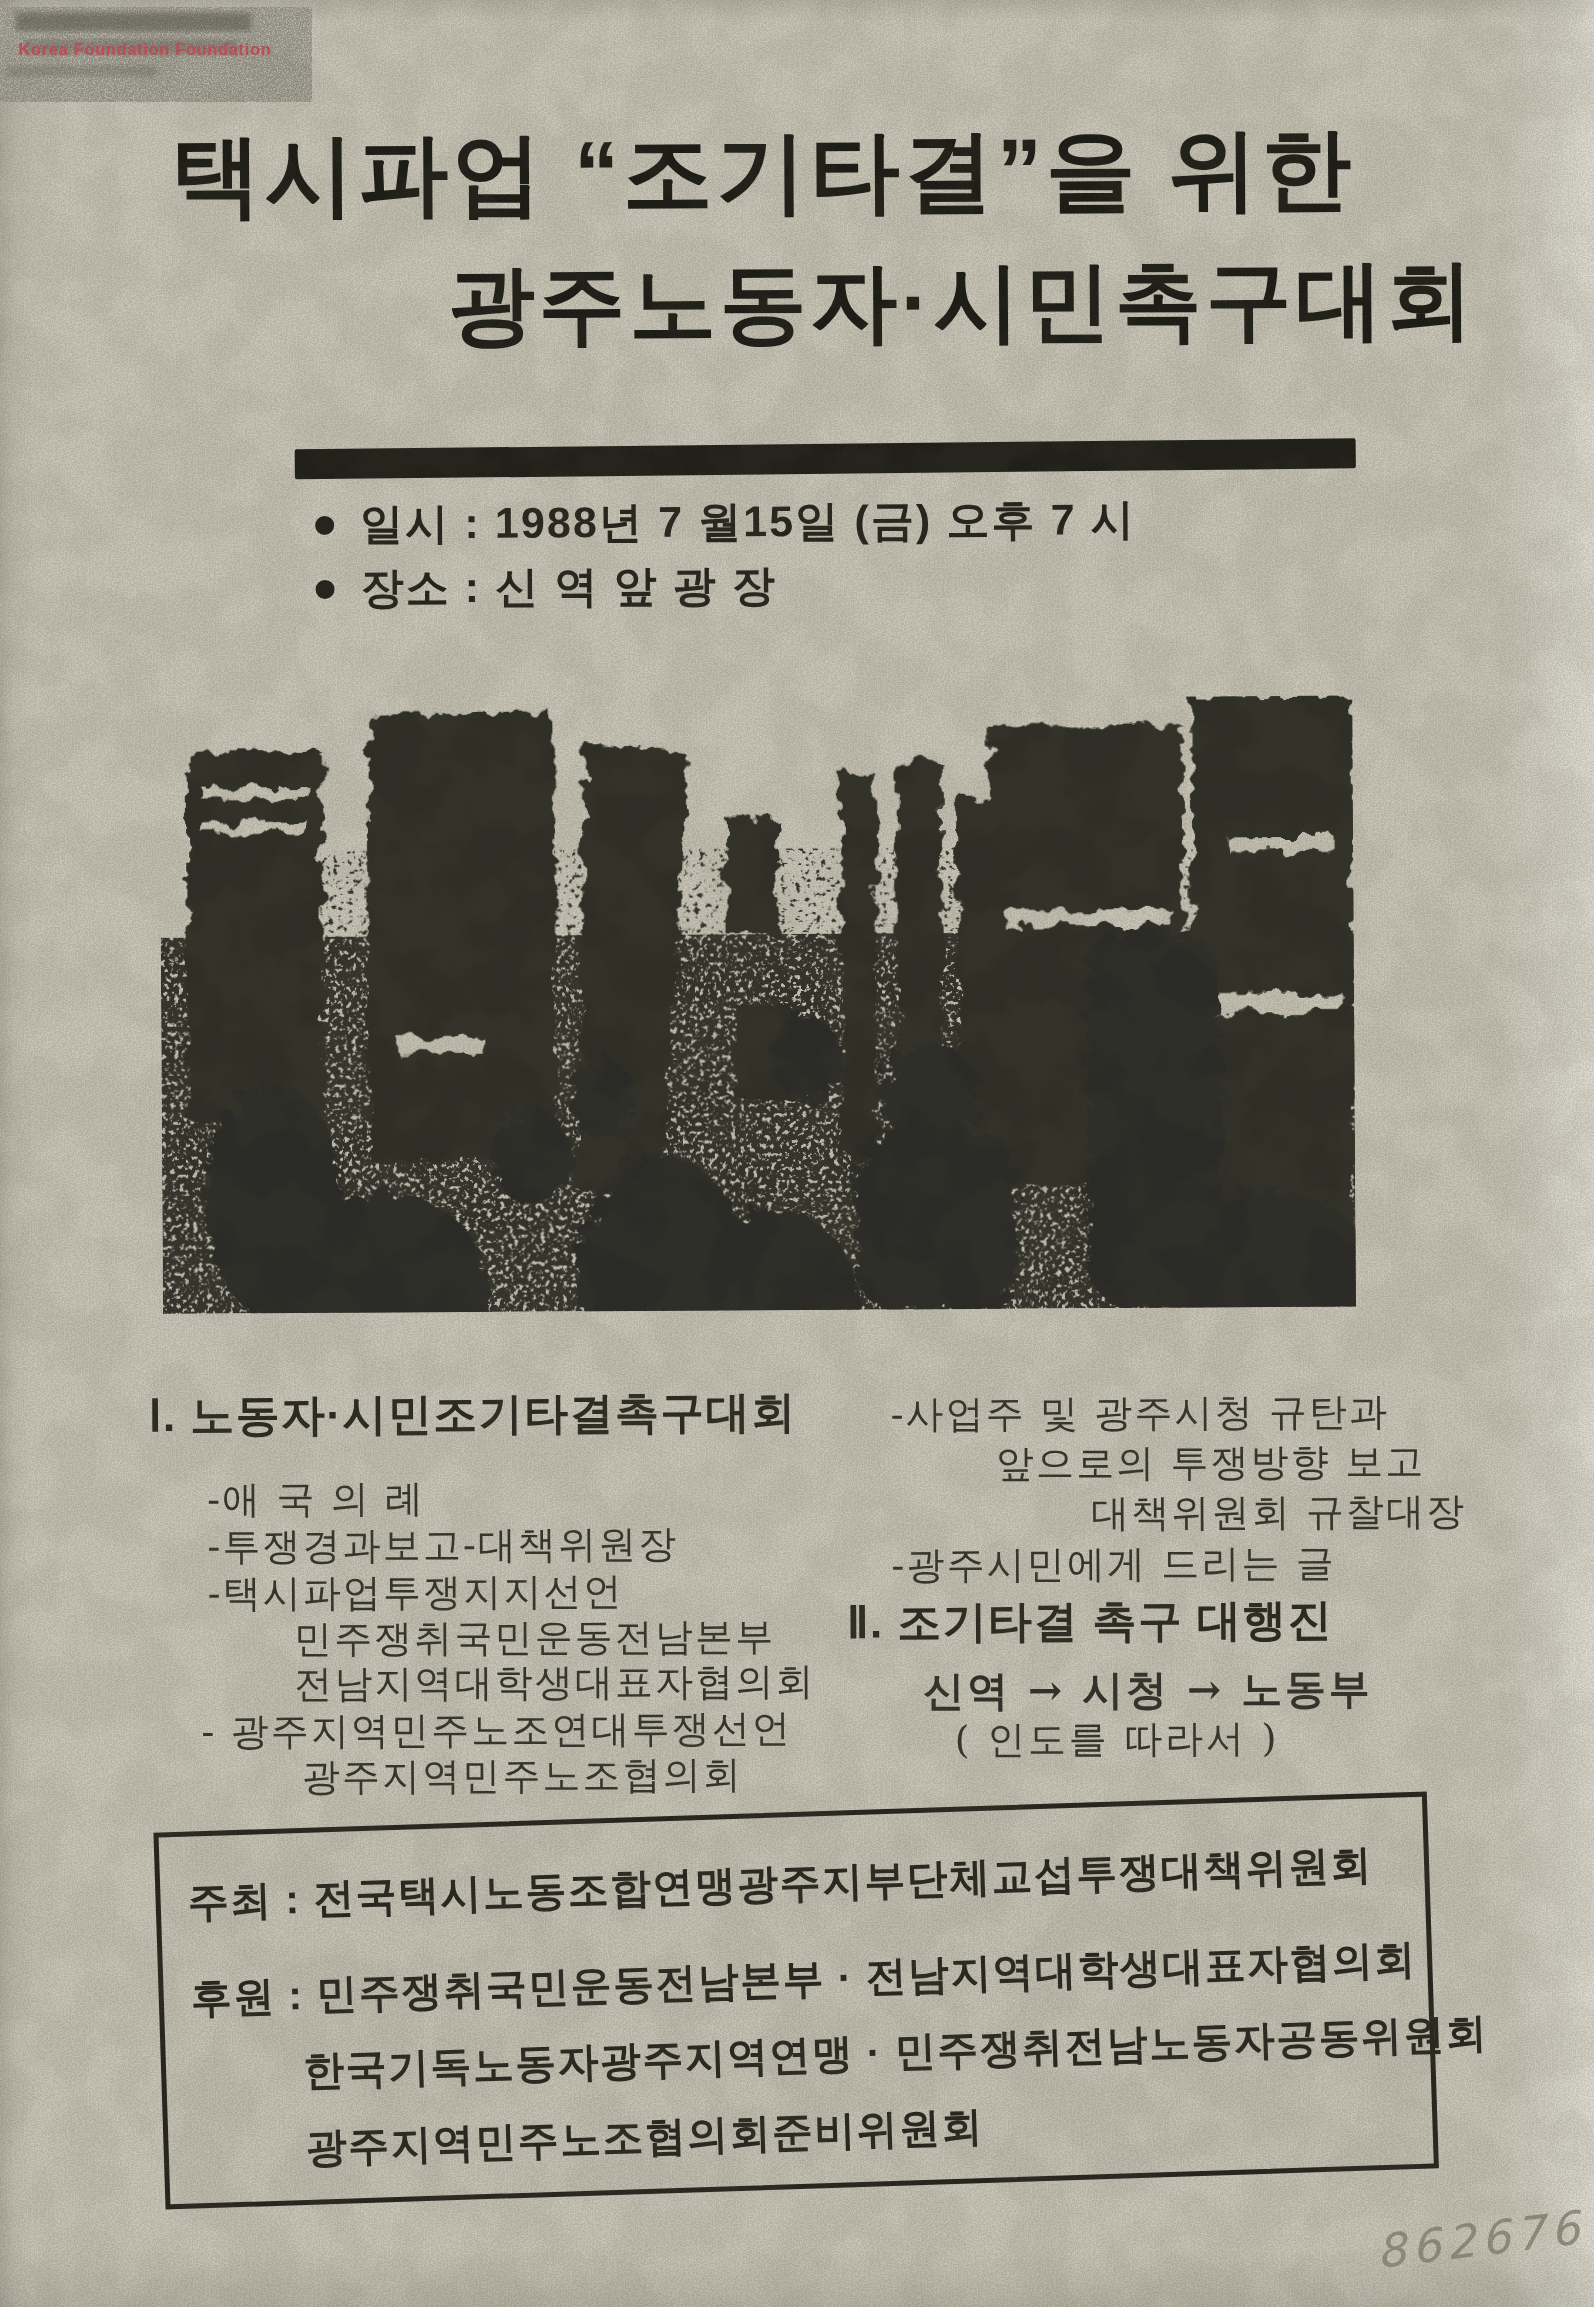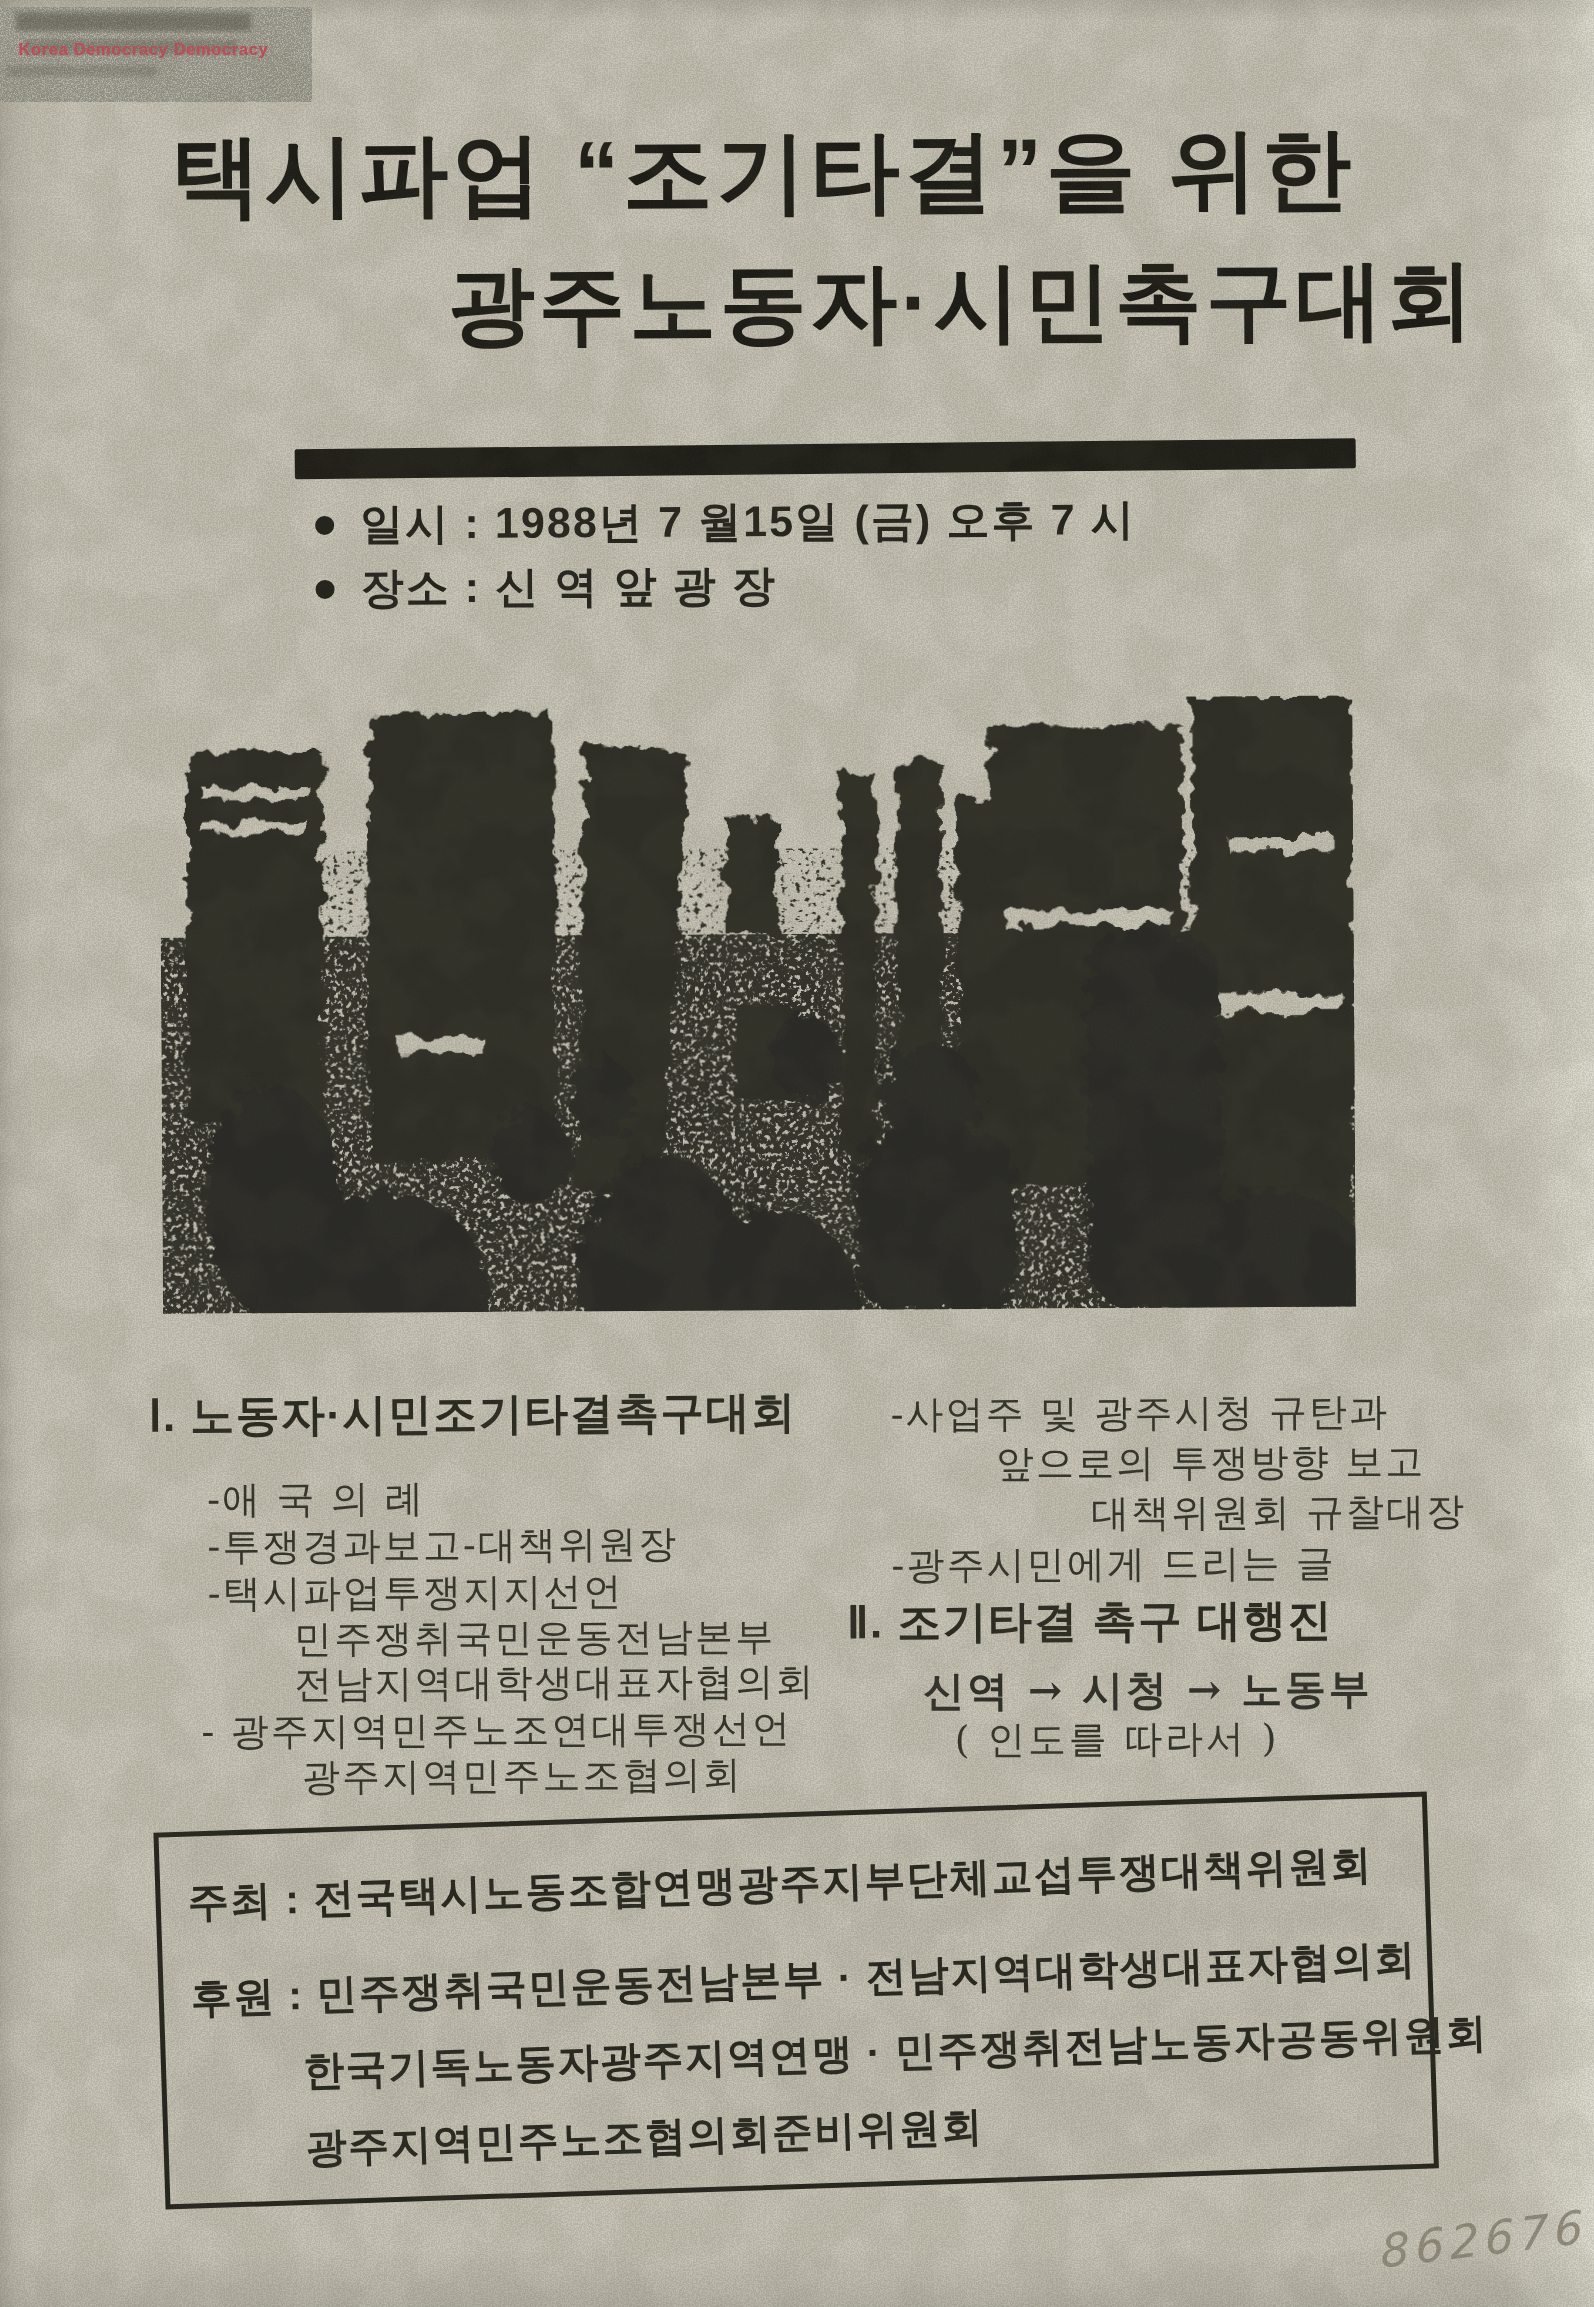--- a/index.html
+++ b/index.html
@@ -96,21 +96,21 @@
             <feGaussianBlur stdDeviation="4"></feGaussianBlur>
           </filter>
       </defs>
       <rect x="0" y="0" width="438" height="134" fill="#555246" filter="url(#cgrain)" opacity="0.30"></rect>
       <rect x="22" y="8" width="330" height="26" fill="#4a473c" opacity="0.45" filter="url(#blur4)"></rect>
       <rect x="34" y="46" width="300" height="20" fill="#4a473c" opacity="0.30" filter="url(#blur4)"></rect>
       <rect x="10" y="82" width="210" height="16" fill="#4a473c" opacity="0.22" filter="url(#blur4)"></rect>
     </svg>
   </div>
 
-  <div class="abs watermark">Korea Democracy Democracy</div>
+  <div class="abs watermark">Korea Foundation Foundation</div>
 
   <div class="content">
 
     <div class="abs title-line title-line1">택시파업 “조기타결”을 위한</div>
     <div class="abs title-line title-line2">광주노동자·시민촉구대회</div>
 
     <div class="abs divider-bar"></div>
 
     <div class="abs info-line info-line1">
       <span class="bullet-dot"></span>

